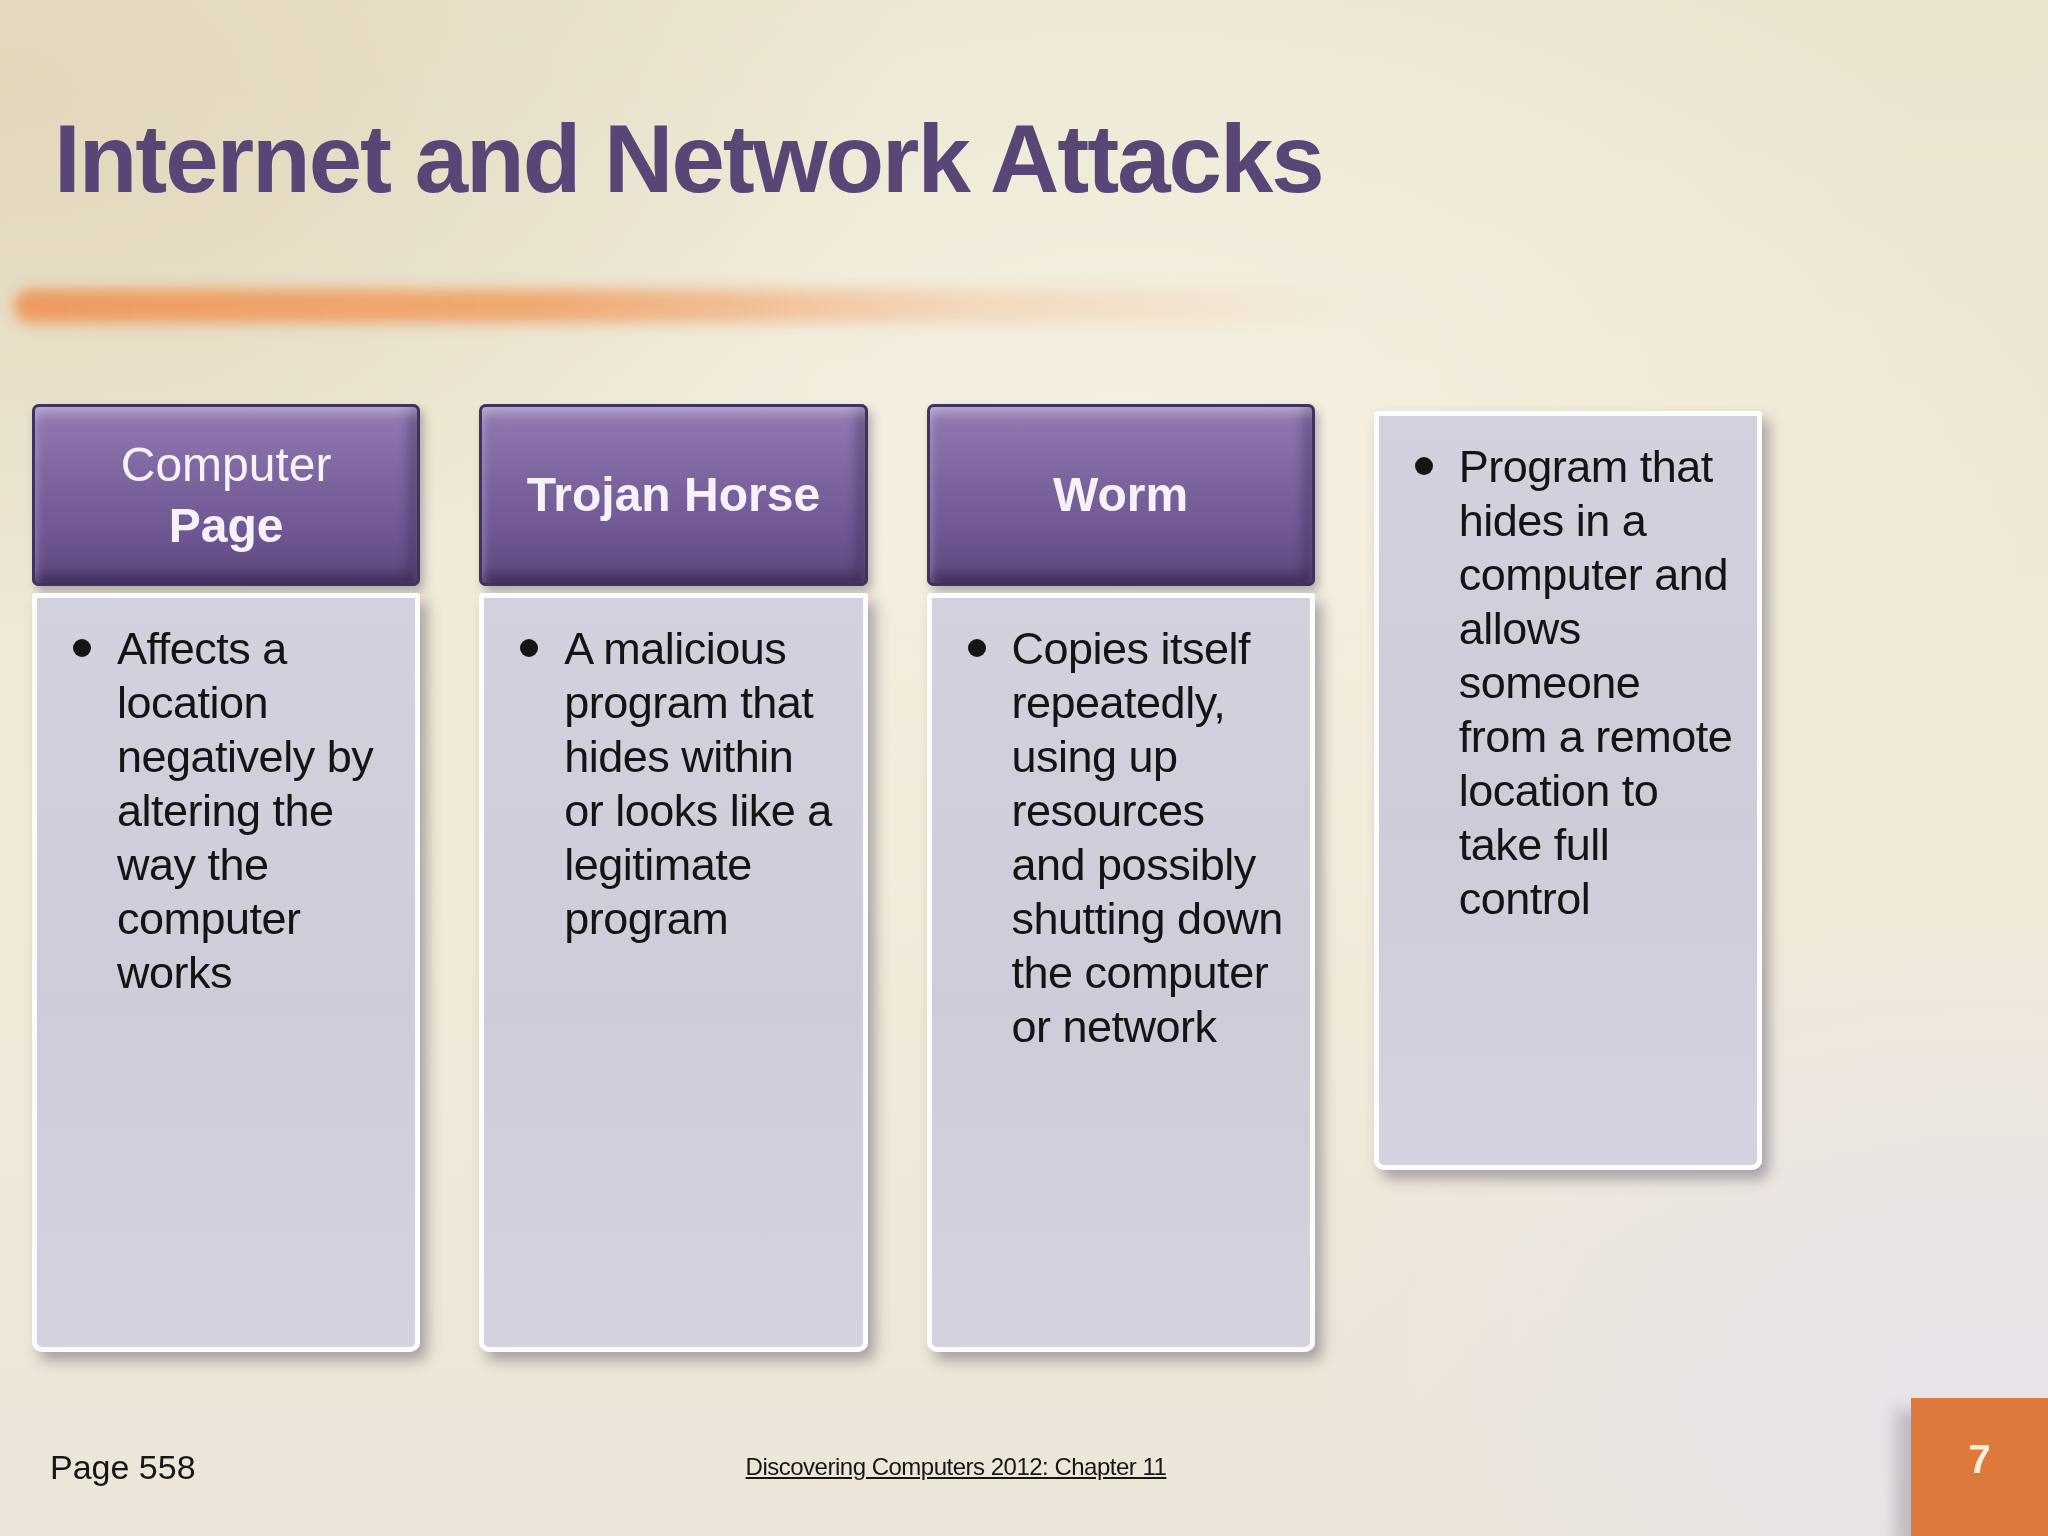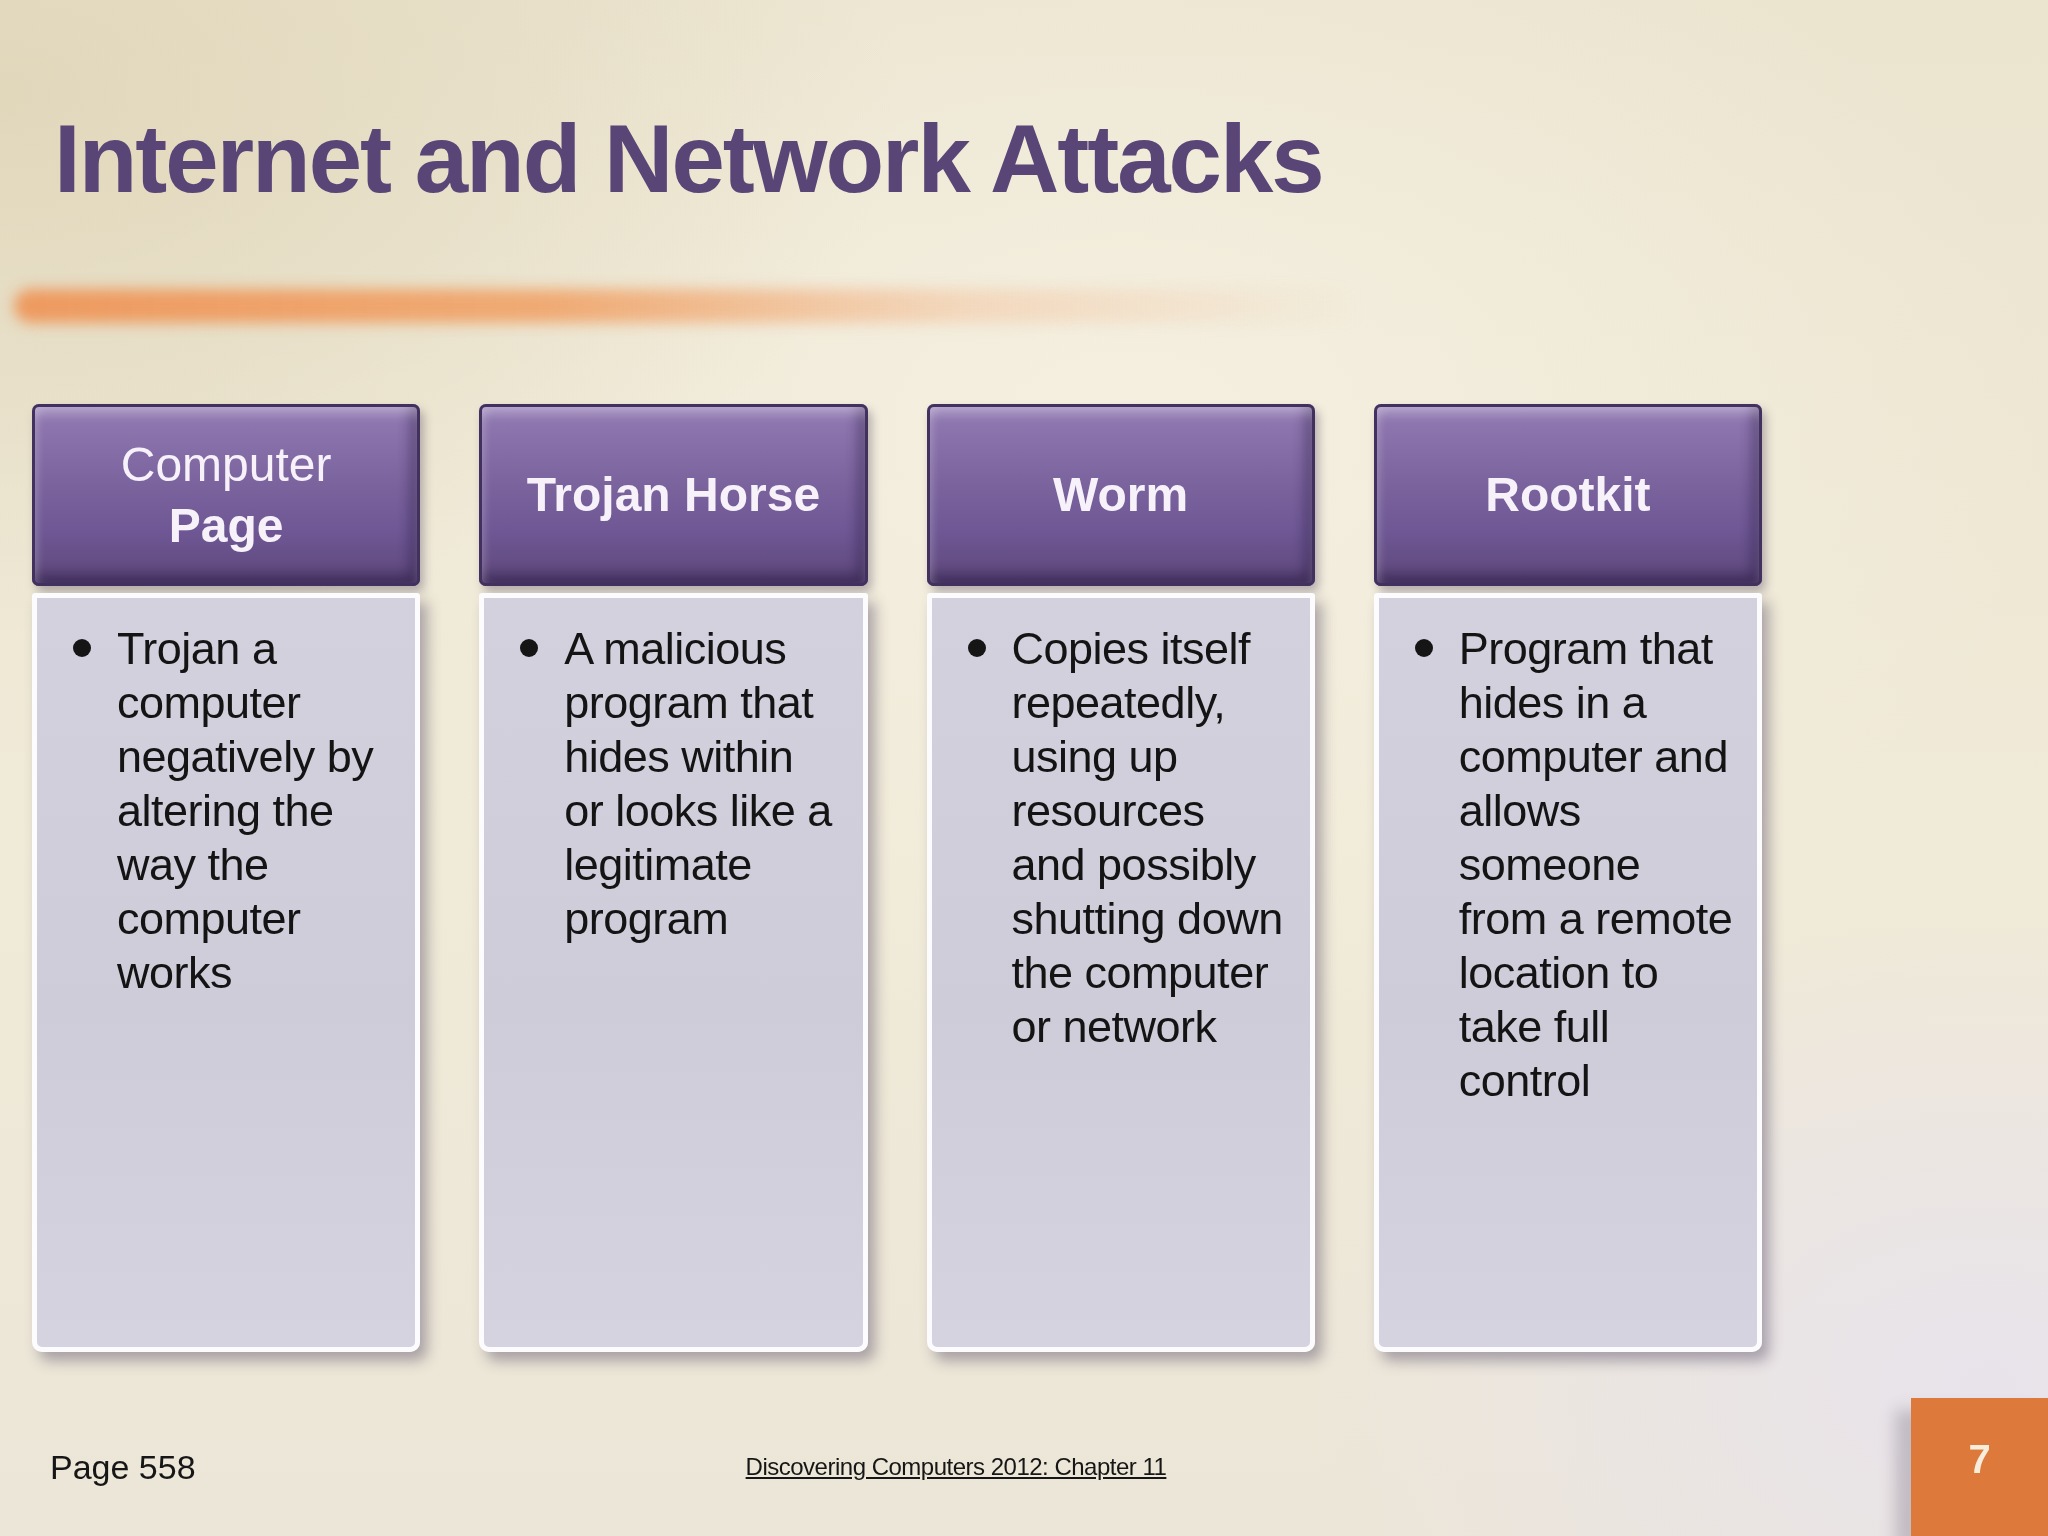--- a/index.html
+++ b/index.html
@@ -157,21 +157,21 @@
 
   <div class="columns">
   <div class="col">
     <div class="col-header">
           <div class="hline">Computer</div>
           <div class="hline bold">Page</div>
         </div>
     <div class="col-body">
       <div class="bullet-row">
         <span class="dot"></span>
-        <span class="btext">Trojan a computer negatively by altering the way the computer works</span>
+        <span class="btext">Affects a location negatively by altering the way the computer works</span>
       </div>
     </div>
   </div>
 
   <div class="col">
     <div class="col-header">
           <div class="hline bold">Trojan Horse</div>
         </div>
     <div class="col-body">
       <div class="bullet-row">
@@ -187,23 +187,20 @@
         </div>
     <div class="col-body">
       <div class="bullet-row">
         <span class="dot"></span>
         <span class="btext">Copies itself repeatedly, using up resources and possibly shutting down the computer or network</span>
       </div>
     </div>
   </div>
 
   <div class="col">
-    <div class="col-header">
-          <div class="hline bold">Rootkit</div>
-        </div>
     <div class="col-body">
       <div class="bullet-row">
         <span class="dot"></span>
         <span class="btext">Program that hides in a computer and allows someone from a remote location to take full control</span>
       </div>
     </div>
   </div>
 </div>
 
   <div class="footer-left">Page 558</div>

